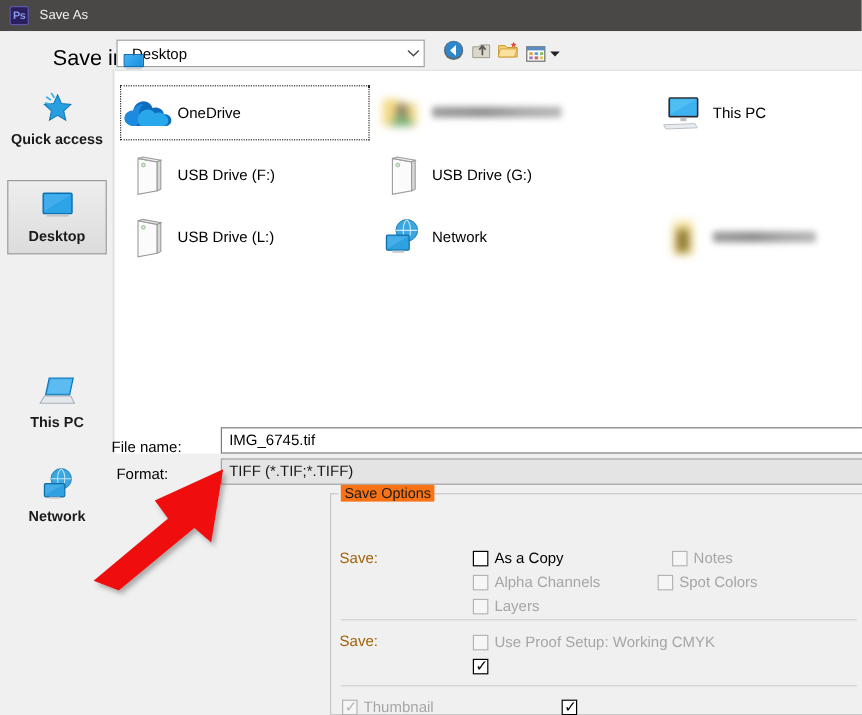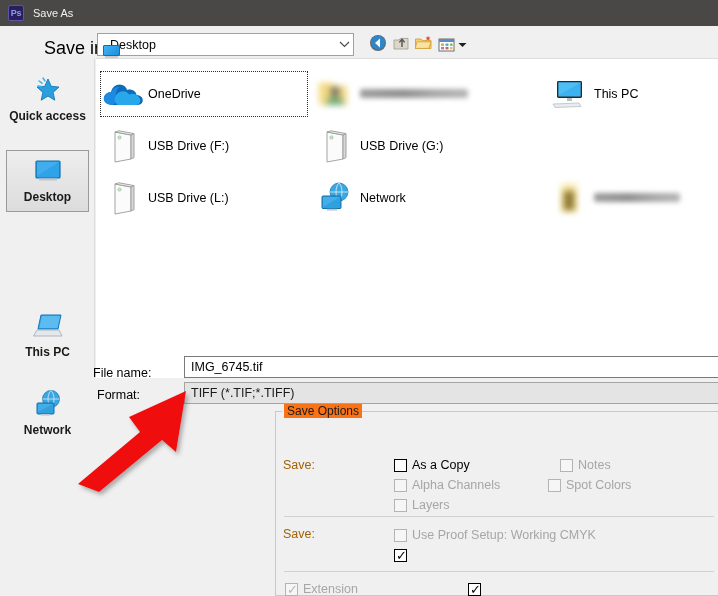--- a/index.html
+++ b/index.html
@@ -498,21 +498,21 @@
         <span class="tick">✓</span>
       </span>
   </div>
 
   <div class="sep" style="left:284px; top:545px; width:430px"></div>
 
   <div class="cbrow" style="left:285px; top:555px">
     <span class="cbox dis">
         <span class="tick">✓</span>
       </span>
-    <span class="cbtext dis">Extension</span>
+    <span class="cbtext dis">Thumbnail</span>
   </div>
 
   <div class="cbrow" style="left:468px; top:555px">
     <span class="cbox">
         <span class="tick">✓</span>
       </span>
   </div>
 
 </div>
 

